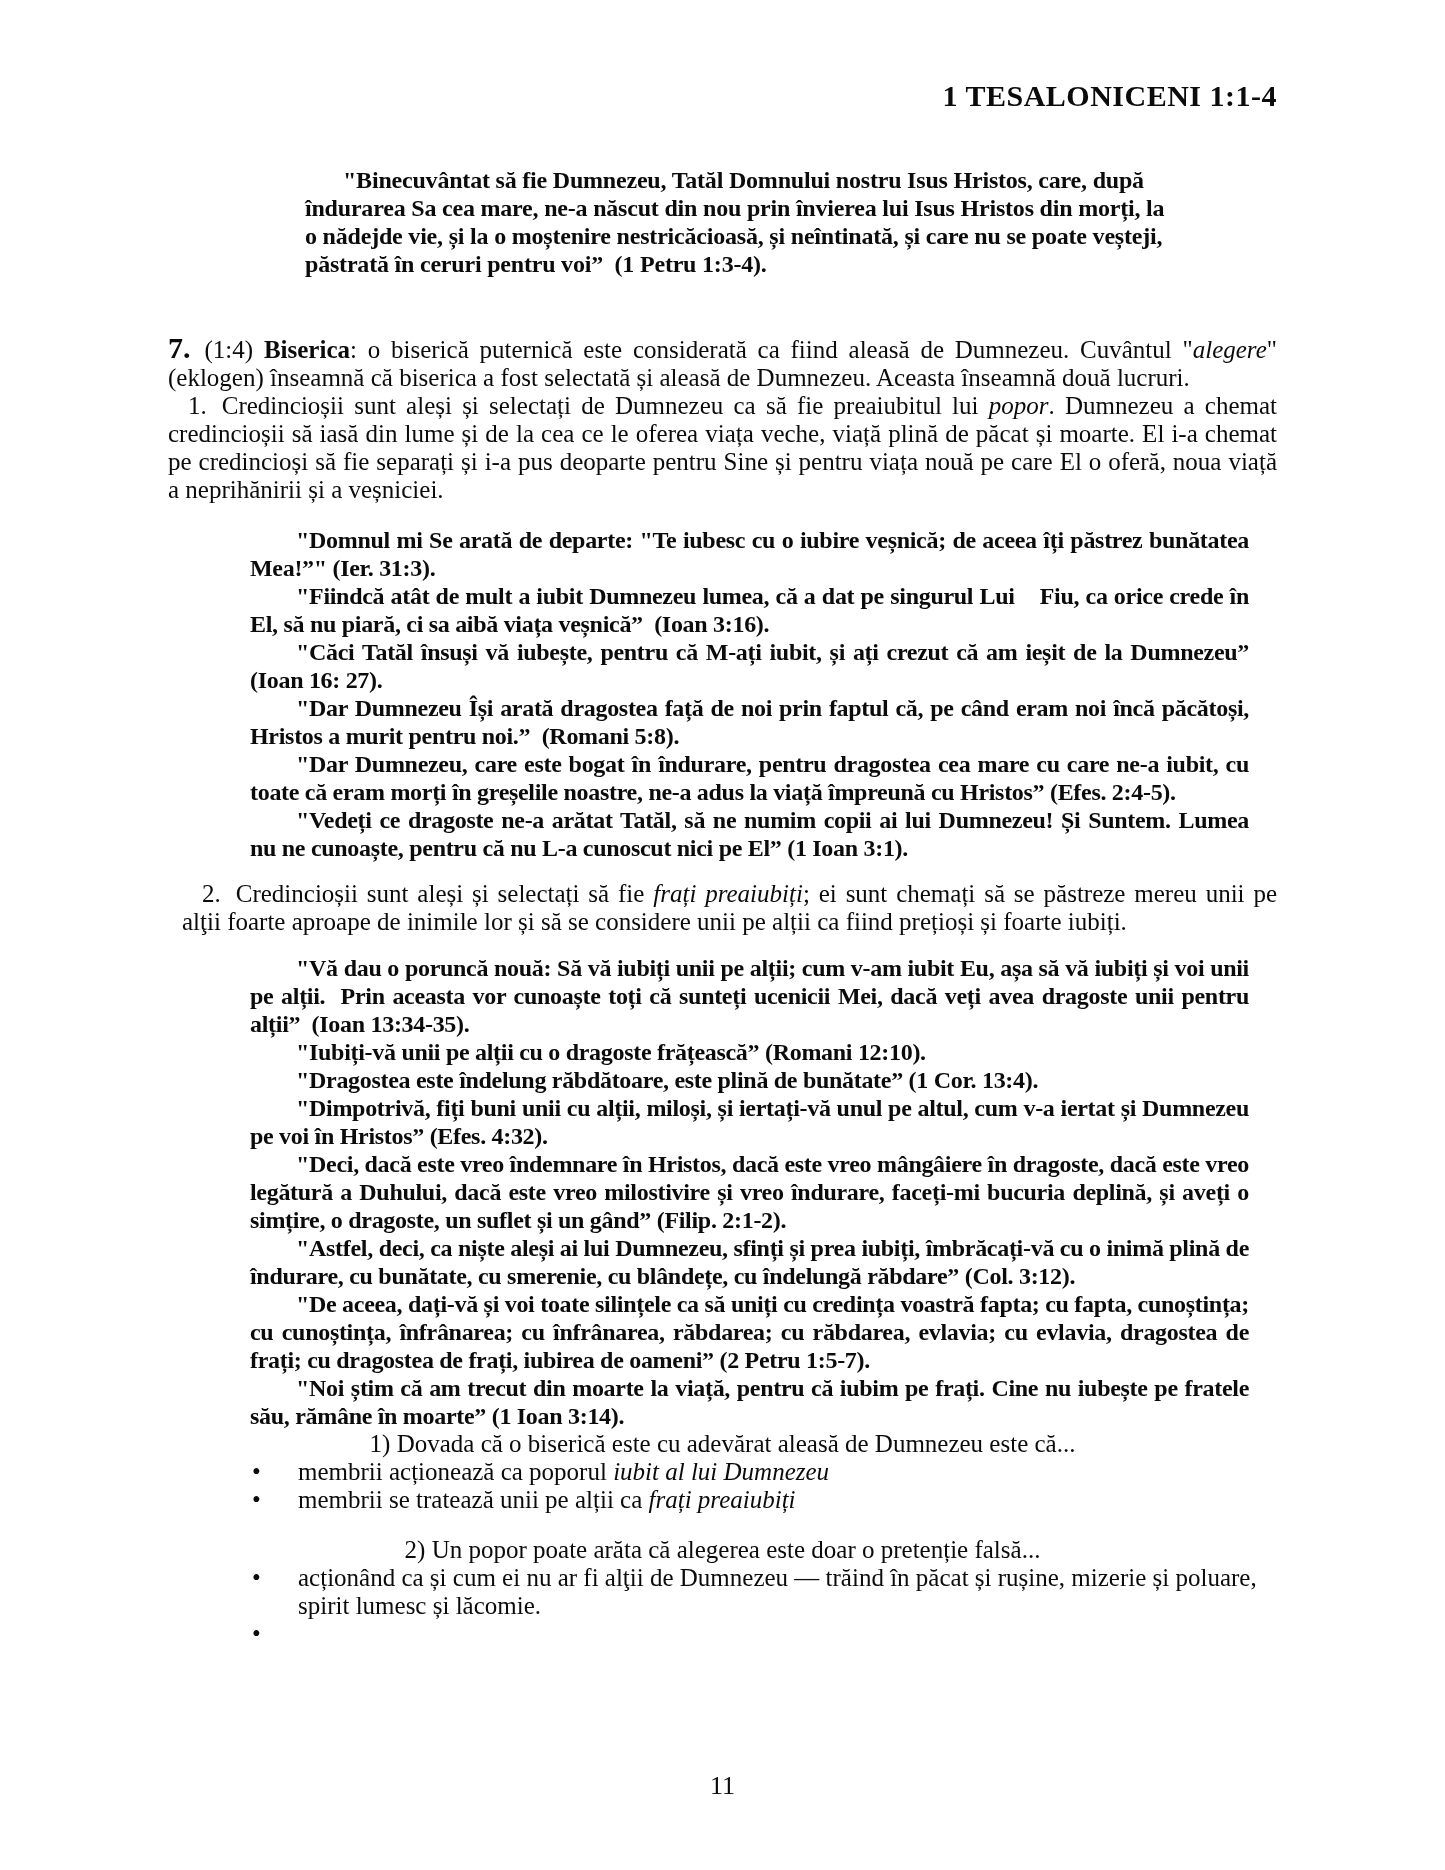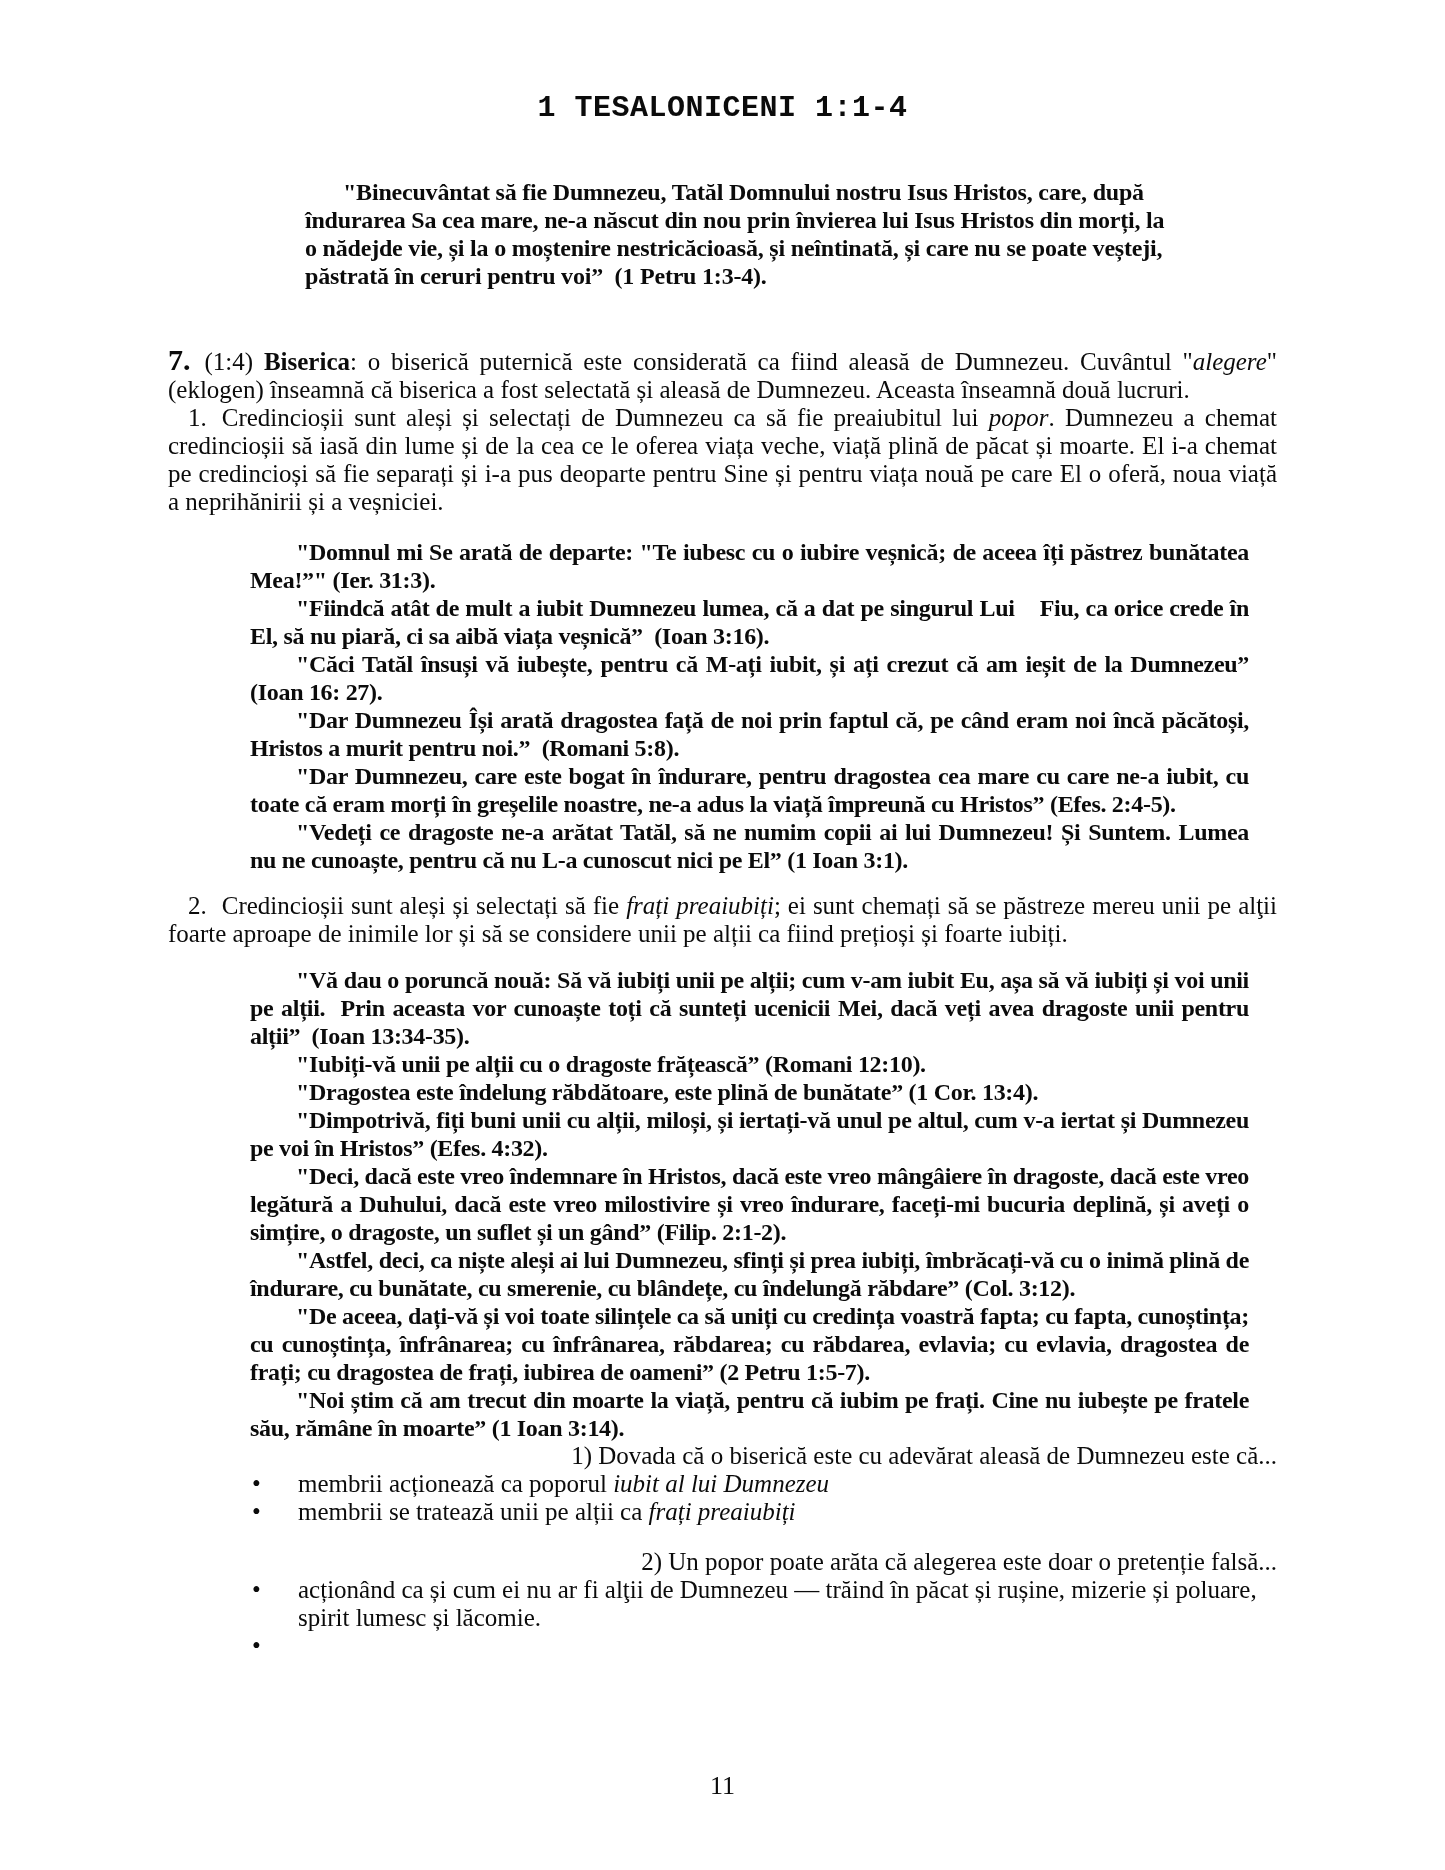--- a/index.html
+++ b/index.html
@@ -8,24 +8,23 @@
     background: #ffffff; color: #0b0b0b;
     font-family: "Liberation Serif", "DejaVu Serif", serif;
     font-size: 25px; line-height: 28px;
   }
   .page {
     position: relative; box-sizing: border-box;
     width: 1445px; height: 1870px;
     padding: 78px 168px 0 168px;
   }
   .title {
-    margin: 12px; text-align: center;
+    margin: 0; text-align: right;
     font-size: 30px; font-weight: bold; letter-spacing: 0.5px;
     line-height: 36px;
-    font-family: Liberation Mono, monospace;
   }
   p { margin: 0; }
   .intro-quote {
     margin: 52px 100px 0 137px;
     text-indent: 38px;
     font-weight: bold; text-align: left;
     font-size: 24px; letter-spacing: -0.2px;
   }
   .body { text-align: justify; }
   .p7 { margin-top: 56px; }
@@ -34,23 +33,23 @@
   }
   .pnum { margin-right: 15px; }
   .indent1 { text-indent: 20px; }
   .bold { font-weight: bold; }
   .italic { font-style: italic; }
   .sblock { margin: 22px 28px 0 82px; }
   .sblock .q {
     font-weight: bold; text-align: justify; text-indent: 46px;
     font-size: 24px; letter-spacing: -0.3px;
   }
-  .point2 { margin-top: 18px; }
+  .point2 { margin-top: 18px; margin-left: 14px; }
   .meditation { margin-top: 14px; margin-left: 56px; }
-  .lesson-intro { text-align: right; }
+  .lesson-intro { text-align: center; }
   .lesson2-intro { margin-top: 22px; }
   ul.lessons { margin: 0; padding: 0; list-style: none; }
   ul.lessons li {
     position: relative; padding-left: 130px; text-align: left;
   }
   ul.lessons .blt {
     position: absolute; left: 84px; top: 0;
   }
   .pagenum {
     position: absolute; top: 1772px; left: 0; right: 0;

